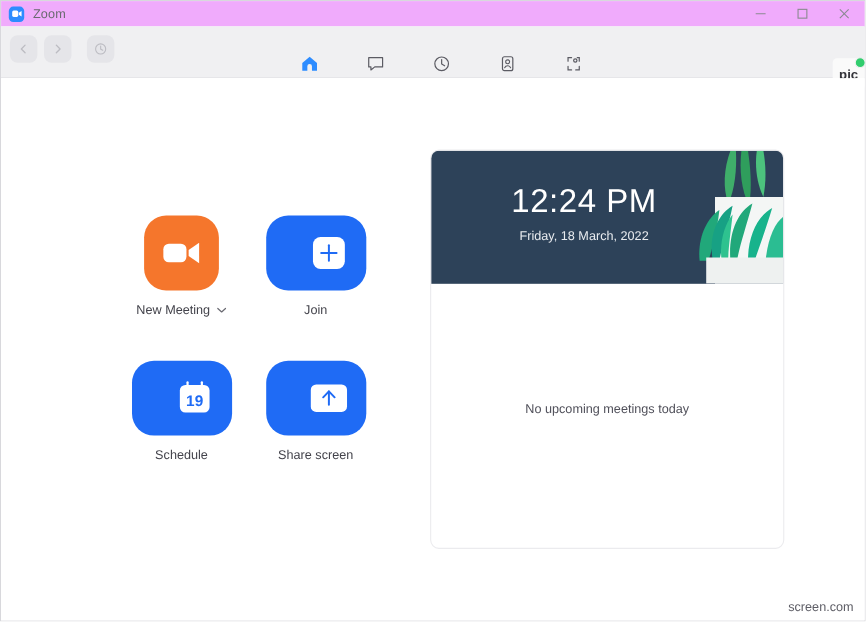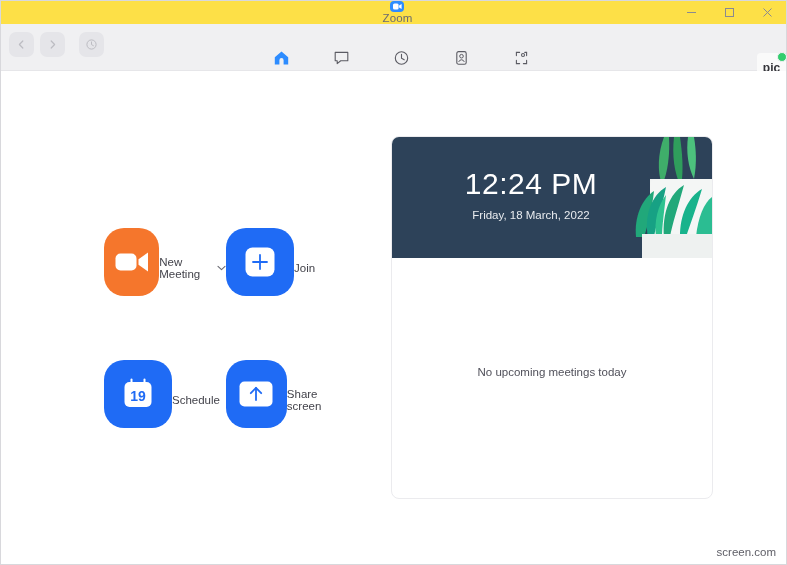--- a/index.html
+++ b/index.html
@@ -23,24 +23,23 @@
     box-sizing: border-box;
     border: 1px solid #d8d8dc;
   }
 
   
   .titlebar {
     position: absolute;
     left: 0; top: 0;
     width: 785px;
     height: 23px;
-    background: #fde047;
-    display: flex;
-    align-items: center;
-    flex-direction: column;
+    background: #f0abfc;
+    display: flex;
+    align-items: center;
   }
   .tb-logo {
     width: 14px; height: 14px;
     margin-left: 7px;
     border-radius: 4px;
     background: #2d8cff;
     display: flex;
     align-items: center;
     justify-content: center;
   }
@@ -192,31 +191,32 @@
 
   .actions {
     position: absolute;
     left: 103px; top: 125px;
     display: grid;
     grid-template-columns: 122px 122px;
     grid-template-rows: 132px 132px;
   }
   .action {
     display: flex;
+    flex-direction: column;
     align-items: center;
   }
   .tile {
     width: 68px; height: 68px;
     border-radius: 20px;
     display: flex;
     align-items: center;
     justify-content: center;
   }
   .tile.orange { background: #f5762c; }
-  .tile.blue   { background: #1f6bf5; }
+  .tile.blue   { background: #1f6bf5; padding-left: 23px; }
   .tile svg { display: block; }
   .action-label {
     margin-top: 12px;
     font-size: 11.5px;
     color: #43434b;
     display: flex;
     align-items: center;
     gap: 6px;
   }
   .chev-dn { color: #6a6a72; display: flex; }

